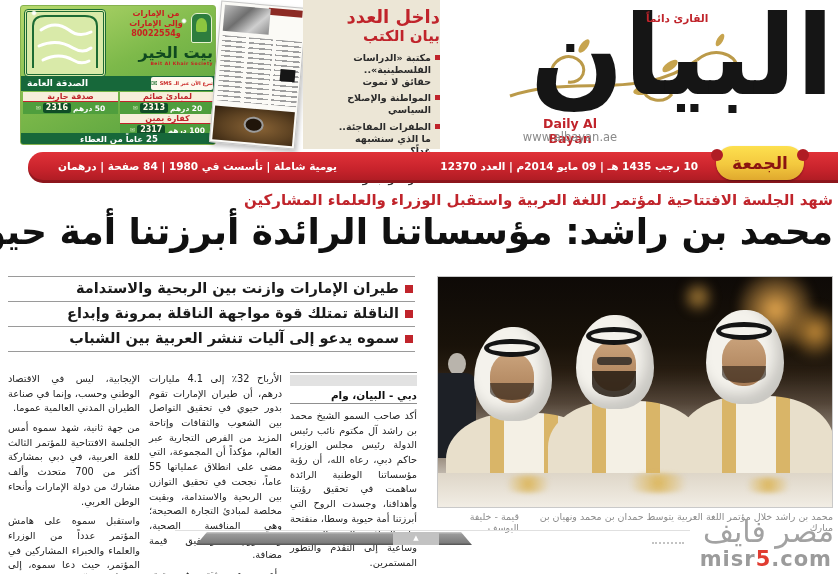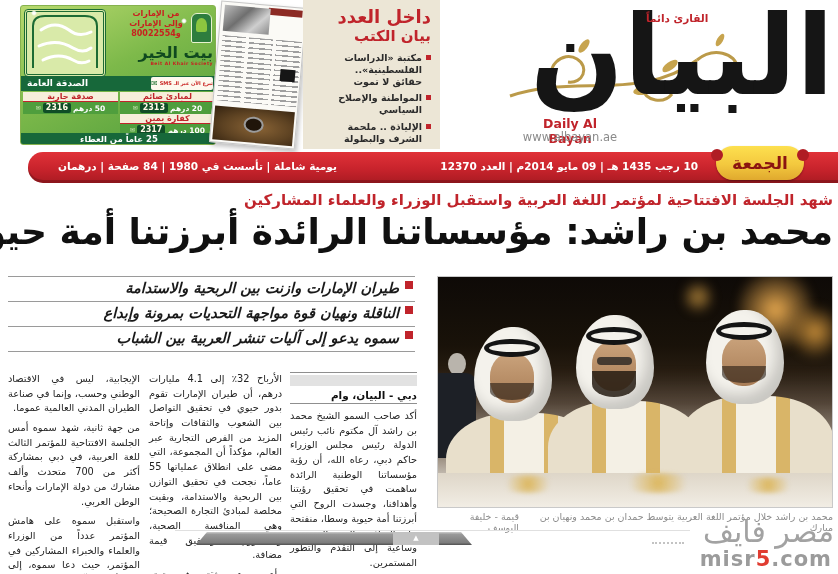--- a/index.html
+++ b/index.html
@@ -53,21 +53,21 @@
     -webkit-mask:linear-gradient(90deg,#000 0 30%,transparent 30% 34%,#000 34% 64%,transparent 64% 68%,#000 68% 100%);
             mask:linear-gradient(90deg,#000 0 30%,transparent 30% 34%,#000 34% 64%,transparent 64% 68%,#000 68% 100%); }
   .pt-black { position:absolute; right:5px; top:62px; width:15px; height:12px; background:#161616; }
   .pt-photo { position:absolute; left:2px; bottom:2px; width:80px; height:34px;
     background:radial-gradient(ellipse at 55% 55%,#8a6436 0%,#5d4222 55%,#32210f 100%); }
   .pt-lens { position:absolute; left:30px; top:8px; width:20px; height:16px; background:#20150a;
     border:2px solid #9b9b9b; border-radius:50%; }
 
   
   .inside-box { left:303px; top:0; width:137px; height:149px; background:#ece6d6;
-    padding:7px 9px 4px 6px; direction:rtl; }
+    padding:7px 0 4px 6px; direction:rtl; }
   .inside-title { color:#c0242b; font-size:18px; font-weight:bold; line-height:1.1; }
   .inside-sub { color:#c0242b; font-size:15px; font-weight:bold; line-height:1.2; }
   .inside-list { margin-top:7px; }
   .inside-item { display:flex; direction:rtl; gap:4px; margin-bottom:5px; }
   .inside-item .sq { flex:0 0 5px; width:5px; height:5px; background:#c0242b; margin-top:3px; }
   .inside-item .tx { color:#2b2b2b; font-size:9.5px; font-weight:bold; line-height:1.25;margin-left:27px; }
 
   
   .masthead-title { right:4px; top:-8px; font-size:110px; line-height:1.18; font-weight:bold;
     color:#151515; direction:rtl; z-index:2; letter-spacing:-2px; }
@@ -95,21 +95,21 @@
 
   
   .kicker { right:5px; top:191px; color:#c0242b; font-size:15px; font-weight:bold;
     direction:rtl; white-space:nowrap; }
   .headline { right:5px; top:211px; color:#101010; font-size:36px; font-weight:bold;
     direction:rtl; white-space:nowrap; letter-spacing:-1px; }
 
   
   .subheads { left:8px; top:276px; width:407px; }
   .subhead-row { border-top:1px solid #9a9a9a; padding:4px 2px 4px 0; display:flex;
-    direction:rtl; align-items:flex-start; gap:6px;font-style:italic; }
+    direction:rtl; align-items:center; gap:6px; }
   .subhead-row:last-child { border-bottom:1px solid #9a9a9a; }
   .subhead-row .sq { flex:0 0 8px; width:8px; height:8px; background:#c0242b; }
   .subhead-row .tx { color:#1a1a1a; font-size:14.5px; font-weight:bold; line-height:1.1; }
 
   
   .photo { left:437px; top:276px; width:396px; height:232px; border:1px solid #c9c9c9;
     background:linear-gradient(180deg,#0e0a07 0%,#191209 30%,#38291b 55%,#8d7f70 76%,#cfc8be 88%,#ece7dd 100%);
     overflow:hidden; }
   .light { position:absolute; border-radius:50%; filter:blur(5px); }
   .l1 { left:300px; top:-15px; width:75px; height:95px; background:radial-gradient(circle,#e8a94f 0%,rgba(232,169,79,0) 70%); }
@@ -251,20 +251,24 @@
       <div class="inside-item">
           <span class="sq"></span>
           <span class="tx">مكتبة «الدراسات الفلسطينية».. حقائق لا تموت</span>
         </div>
       <div class="inside-item">
           <span class="sq"></span>
           <span class="tx">المواطنة والإصلاح السياسي</span>
         </div>
       <div class="inside-item">
           <span class="sq"></span>
+          <span class="tx">الطفرات المفاجئة.. ما الذي سنشبهه غداً؟</span>
+        </div>
+      <div class="inside-item">
+          <span class="sq"></span>
           <span class="tx">الإلياذة .. ملحمة الشرف والبطولة</span>
         </div>
     </div>
   </div>
 
   <svg class="abs flourish" viewBox="0 0 270 132">
     <g stroke="#bb9a49" fill="none" stroke-width="3">
       <path d="M18 92 C 80 70, 150 98, 205 56"></path>
       <path d="M205 56 c 16 -13, 38 -8, 41 9 c 2 15, -15 24, -26 13"></path>
       <path d="M62 82 c -11 -19, 9 -36, 23 -27 c 13 8, 6 25, -9 23"></path>
@@ -295,21 +299,21 @@
   <div class="abs kicker">شهد الجلسة الافتتاحية لمؤتمر اللغة العربية واستقبل الوزراء والعلماء المشاركين</div>
   <div class="abs headline">محمد بن راشد: مؤسساتنا الرائدة أبرزتنا أمة حيوية وسطا</div>
 
   <div class="abs subheads">
     <div class="subhead-row">
         <span class="sq"></span>
         <span class="tx">طيران الإمارات وازنت بين الربحية والاستدامة</span>
       </div>
     <div class="subhead-row">
         <span class="sq"></span>
-        <span class="tx">الناقلة ونهيان قوة مواجهة التحديات بمرونة وإبداع</span>
+        <span class="tx">الناقلة تمتلك قوة مواجهة الناقلة بمرونة وإبداع</span>
       </div>
     <div class="subhead-row">
         <span class="sq"></span>
         <span class="tx">سموه يدعو إلى آليات تنشر العربية بين الشباب</span>
       </div>
   </div>
 
   <div class="abs photo">
     <div class="light l1"></div>
     <div class="light l2"></div>

